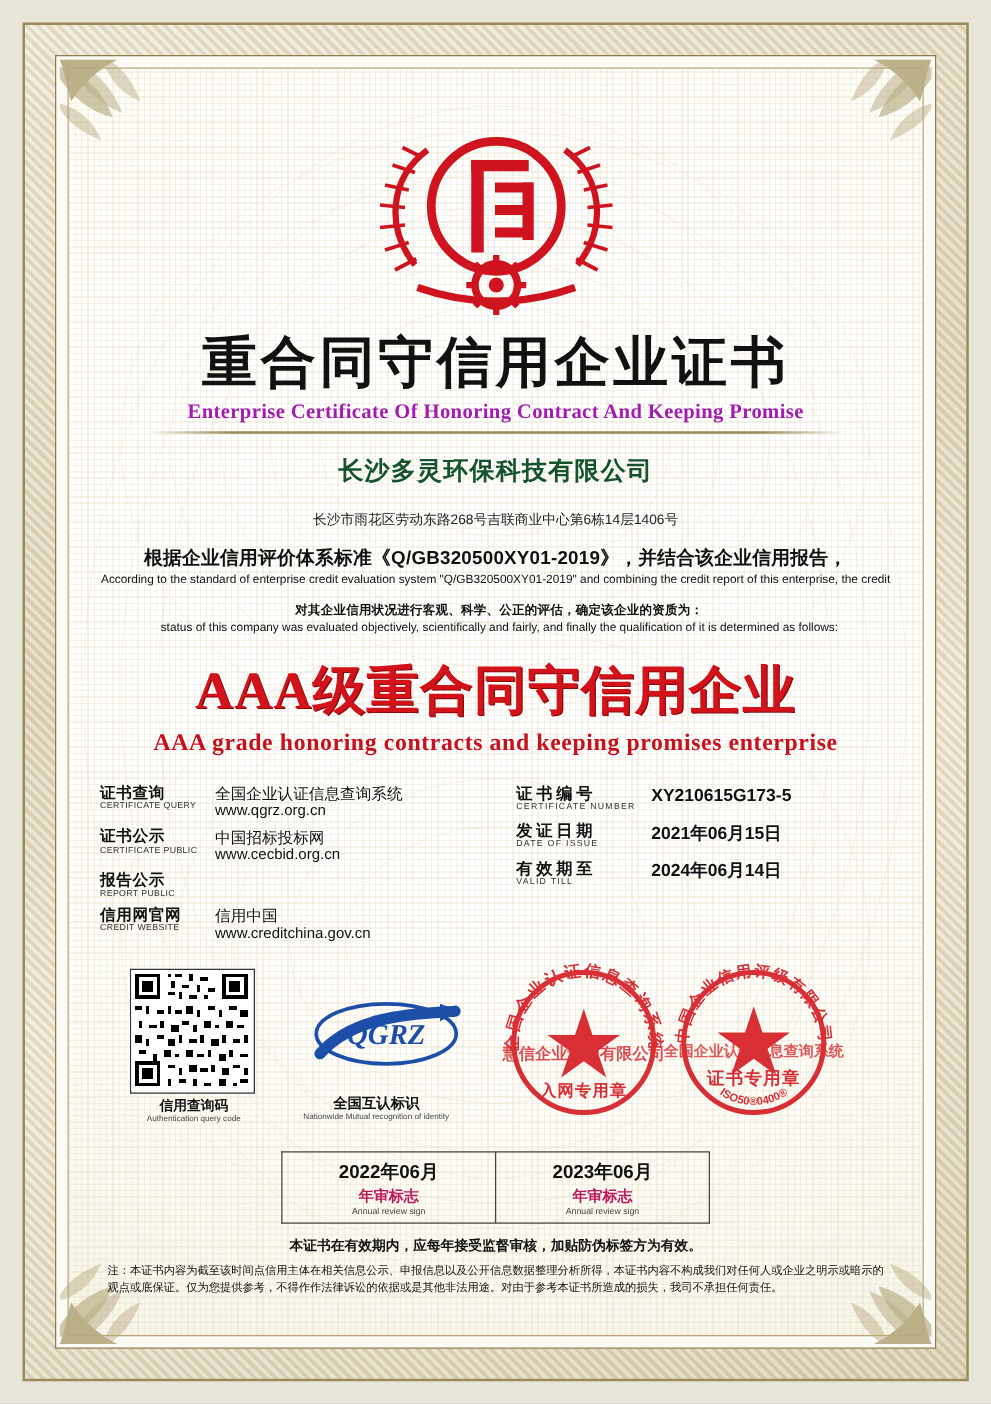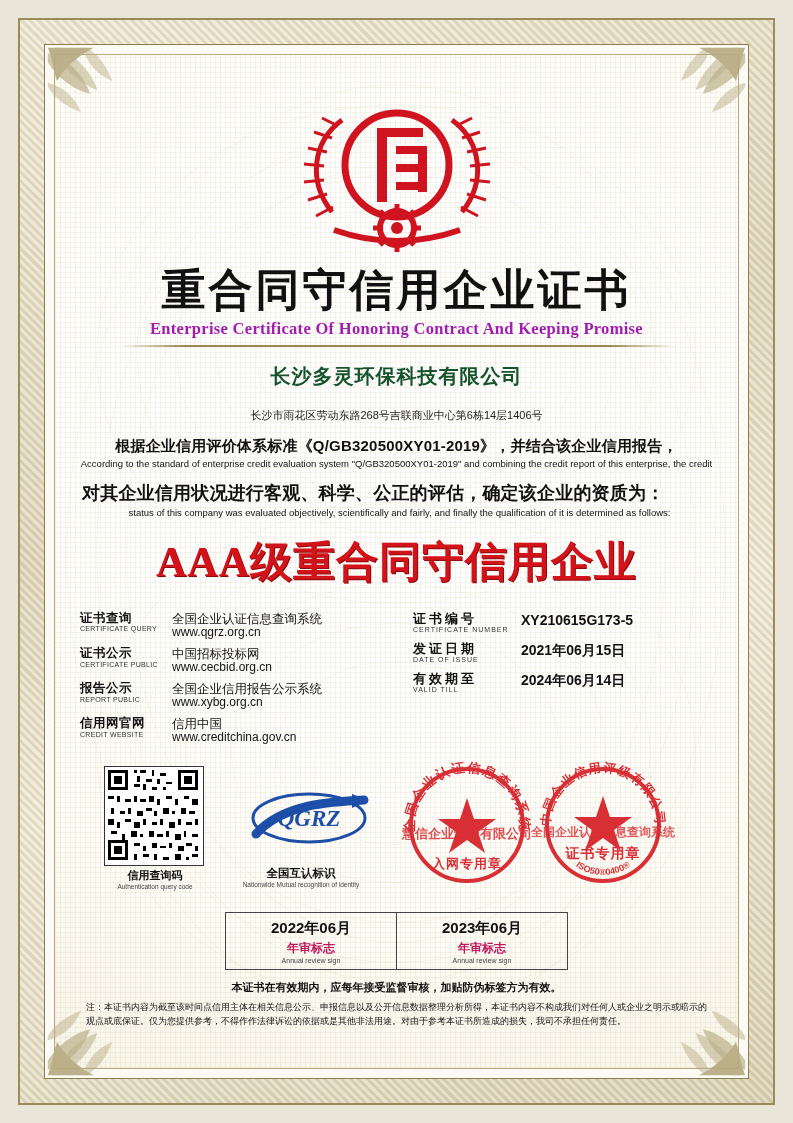--- a/index.html
+++ b/index.html
@@ -59,21 +59,21 @@
     width:560px;height:2px;margin:6px auto 0;
     background:linear-gradient(90deg,rgba(150,130,80,0),#9a8a56 12%,#9a8a56 88%,rgba(150,130,80,0));
   }
   .company{
     font-family:"Liberation Serif", serif;
     font-weight:bold;font-size:20px;color:#14532d;margin:16px 0 0;letter-spacing:1px;
   }
   .address{font-size:11px;color:#222;margin:18px 0 0;}
   .para1{font-size:15px;color:#111;margin:14px 0 0;font-weight:bold;letter-spacing:.2px;}
   .para1-en{font-size:9.5px;color:#111;margin:2px 0 0;}
-  .para2{font-size:18px;color:#111;margin:12px 0 0;font-weight:bold;text-align:left;padding-left:6px;letter-spacing:.2px;}
+  .para2{font-size:10px;color:#111;margin:12px 0 0;font-weight:bold;text-align:center;padding-left:6px;letter-spacing:.2px;}
   .para2-en{font-size:9.5px;color:#111;margin:2px 0 0;text-align:center;padding-left:6px;}
 
   .grade-cn{
     font-family:"Liberation Serif", serif;
     font-weight:bold;font-size:42px;color:#d3121a;margin:16px 0 0;letter-spacing:1px;
     text-shadow:1px 1px 0 #8d0a0e;
   }
   .grade-en{
     font-family:"Liberation Serif", serif;
     font-weight:bold;font-size:19px;color:#c8101a;margin:4px 0 0;letter-spacing:.5px;
@@ -237,20 +237,21 @@
 
     <div class="company">长沙多灵环保科技有限公司</div>
     <div class="address">长沙市雨花区劳动东路268号吉联商业中心第6栋14层1406号</div>
 
     <div class="para1">根据企业信用评价体系标准《Q/GB320500XY01-2019》，并结合该企业信用报告，</div>
     <div class="para1-en">According to the standard of enterprise credit evaluation system "Q/GB320500XY01-2019" and combining the credit report of this enterprise, the credit</div>
     <div class="para2">对其企业信用状况进行客观、科学、公正的评估，确定该企业的资质为：</div>
     <div class="para2-en">status of this company was evaluated objectively, scientifically and fairly, and finally the qualification of it is determined as follows:</div>
 
     <div class="grade-cn">AAA级重合同守信用企业</div>
+    <div class="grade-en">AAA grade honoring contracts and keeping promises enterprise</div>
 
     <div class="info">
       <div class="info-left">
 
         <div class="row">
           <div class="lbl">
             <div class="cn">证书查询</div>
             <div class="en">CERTIFICATE QUERY</div>
           </div>
           <div class="val">
@@ -267,24 +268,20 @@
           <div class="val">
             <span>中国招标投标网</span>
             <span class="v2">www.cecbid.org.cn</span>
           </div>
         </div>
 
         <div class="row">
           <div class="lbl">
             <div class="cn">报告公示</div>
             <div class="en">REPORT PUBLIC</div>
-          </div>
-          <div class="val">
-            <span>全国企业信用报告公示系统</span>
-            <span class="v2">www.xybg.org.cn</span>
           </div>
         </div>
 
         <div class="row">
           <div class="lbl">
             <div class="cn">信用网官网</div>
             <div class="en">CREDIT WEBSITE</div>
           </div>
           <div class="val">
             <span>信用中国</span>

